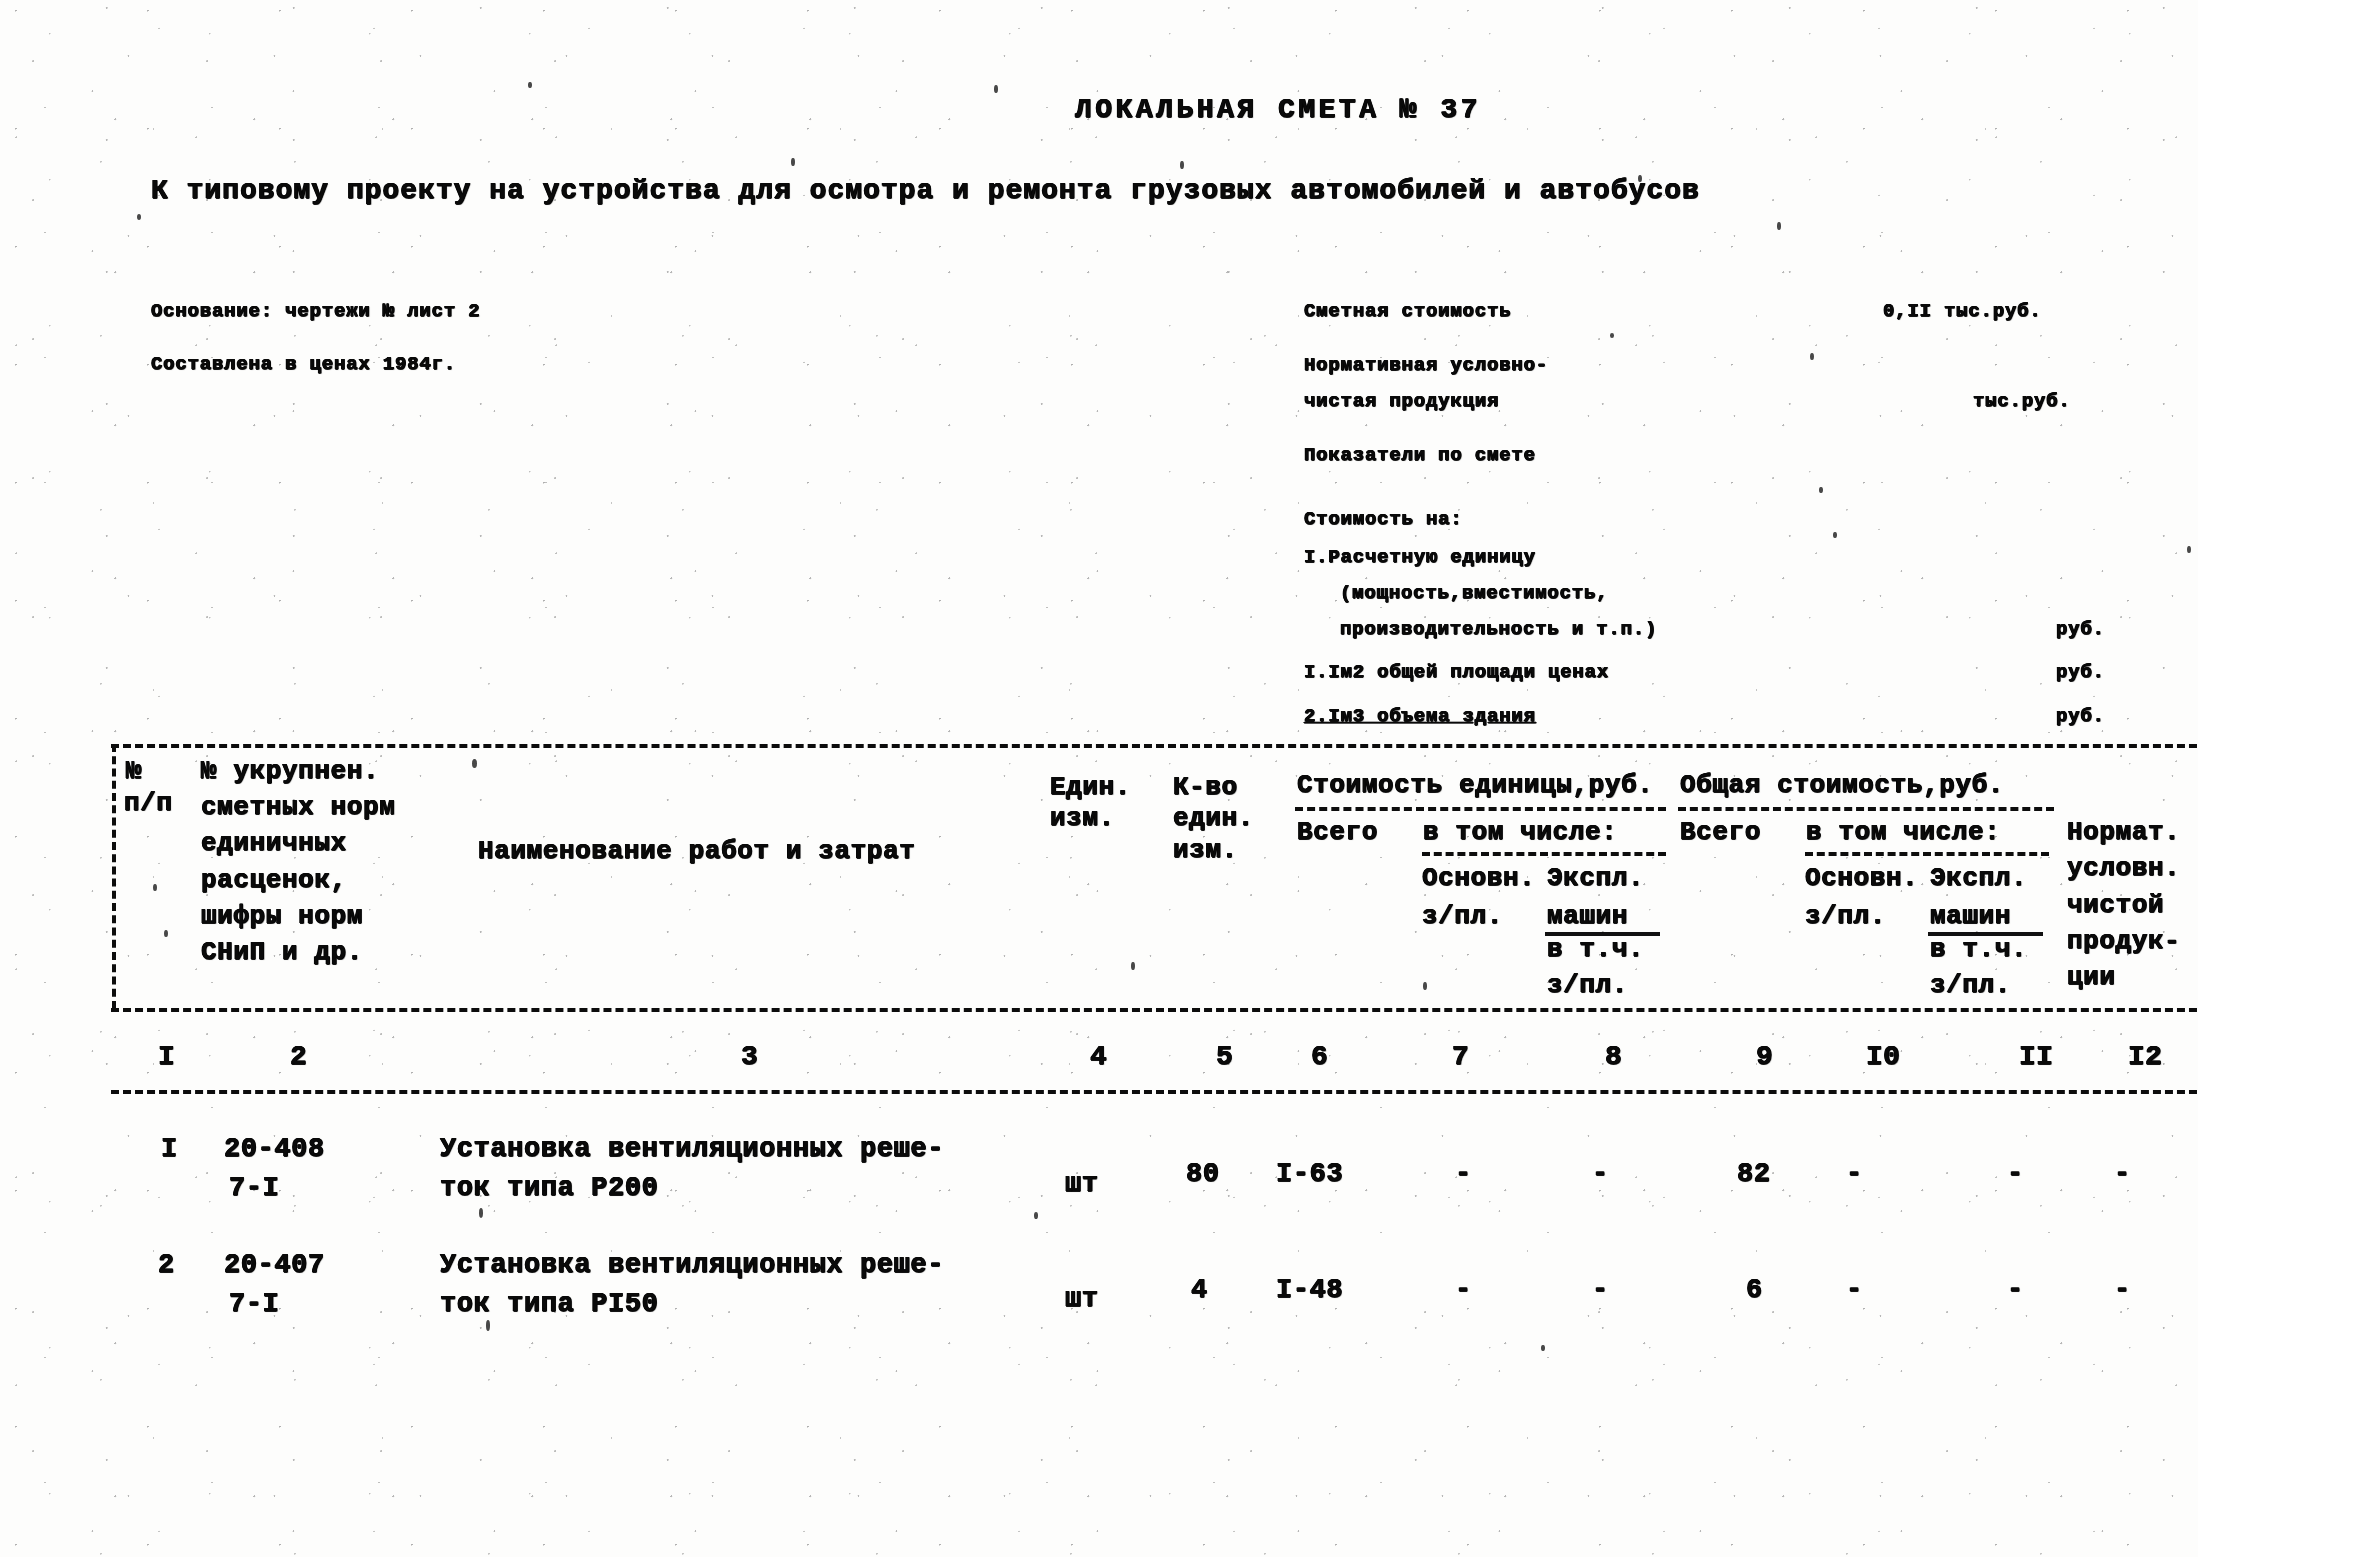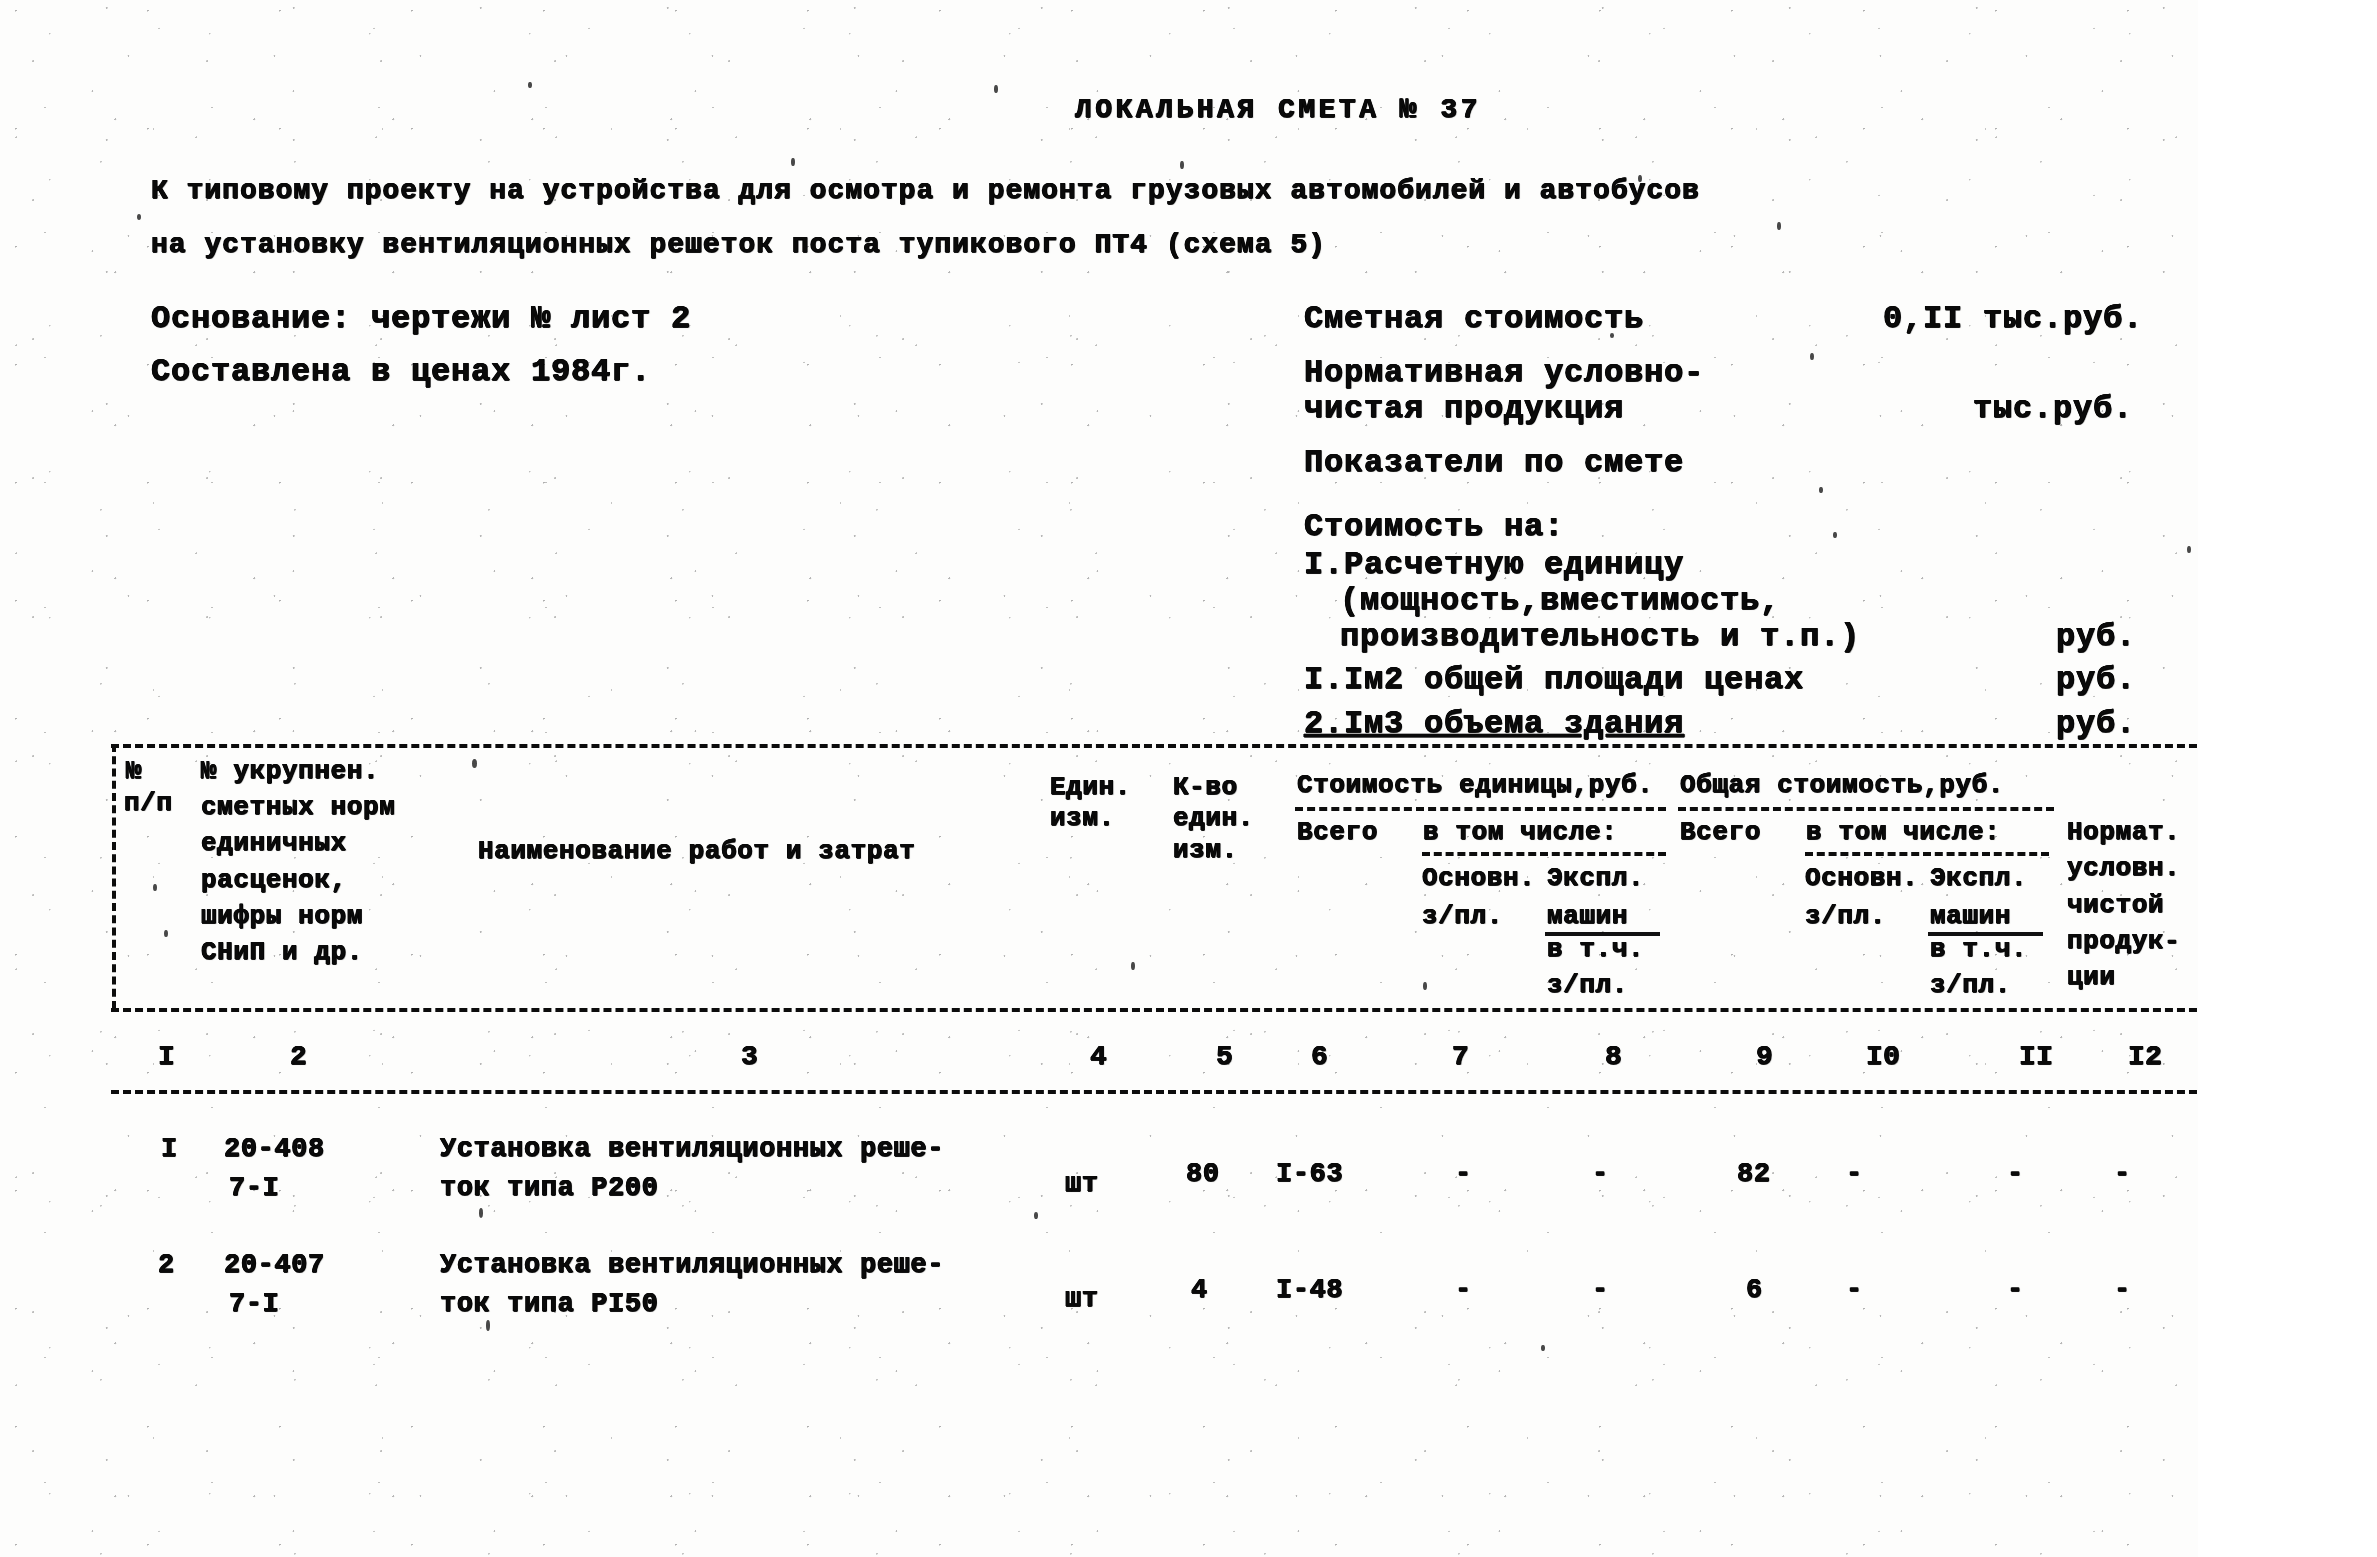--- a/index.html
+++ b/index.html
@@ -64,21 +64,21 @@
       -0.3px 0 0 rgba(0,0,0,.75),
       0 0.3px 0 rgba(0,0,0,.6);
   }
 
   #title {
     left: 1075px; top: 94px;
     font-size: 28px; letter-spacing: 3.5px;
   }
 
   .hdr-line { font-size: 28px; letter-spacing: 1px; }
-  .lbl      { font-size: 32px; letter-spacing: 0.8px; }
+  .lbl      { font-size: 19px; letter-spacing: 0.8px; }
 
   
   .dashrule {
     position: absolute;
     height: 0;
     border-top: 4.9px dashed #0c0c0c;
   }
 
   .vrot {
     position: absolute;
@@ -114,21 +114,20 @@
   }
 </style>
 </head>
 <body>
 
 <div id="page">
 
   <div class="tx ink" id="title">ЛОКАЛЬНАЯ СМЕТА № 37</div>
 
   <div class="tx ink hdr-line" style="left:151px; top:175px;">К типовому проекту на устройства для осмотра и ремонта грузовых автомобилей и автобусов</div>
-  <div class="tx ink hdr-line" style="left:151px; top:229px;">на установку вентиляционных решеток поста тупикового ПТ4 (схема 5)</div>
 
   <div class="tx ink lbl" style="left:151px; top:300px;">Основание: чертежи № лист 2</div>
   <div class="tx ink lbl" style="left:151px; top:353px;">Составлена в ценах 1984г.</div>
 
   <div class="tx ink lbl" style="left:1304px; top:300px;">Сметная стоимость</div>
   <div class="tx ink lbl" style="left:1883px; top:300px;">0,II тыс.руб.</div>
 
   <div class="tx ink lbl" style="left:1304px; top:354px;">Нормативная условно-</div>
   <div class="tx ink lbl" style="left:1304px; top:390px;">чистая продукция</div>
   <div class="tx ink lbl" style="left:1973px; top:390px;">тыс.руб.</div>

